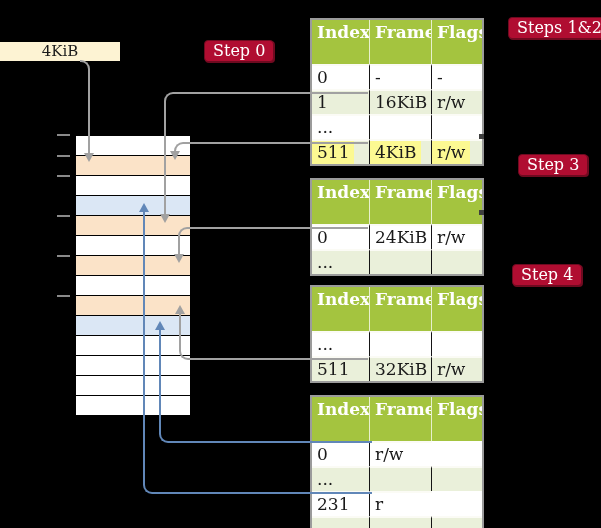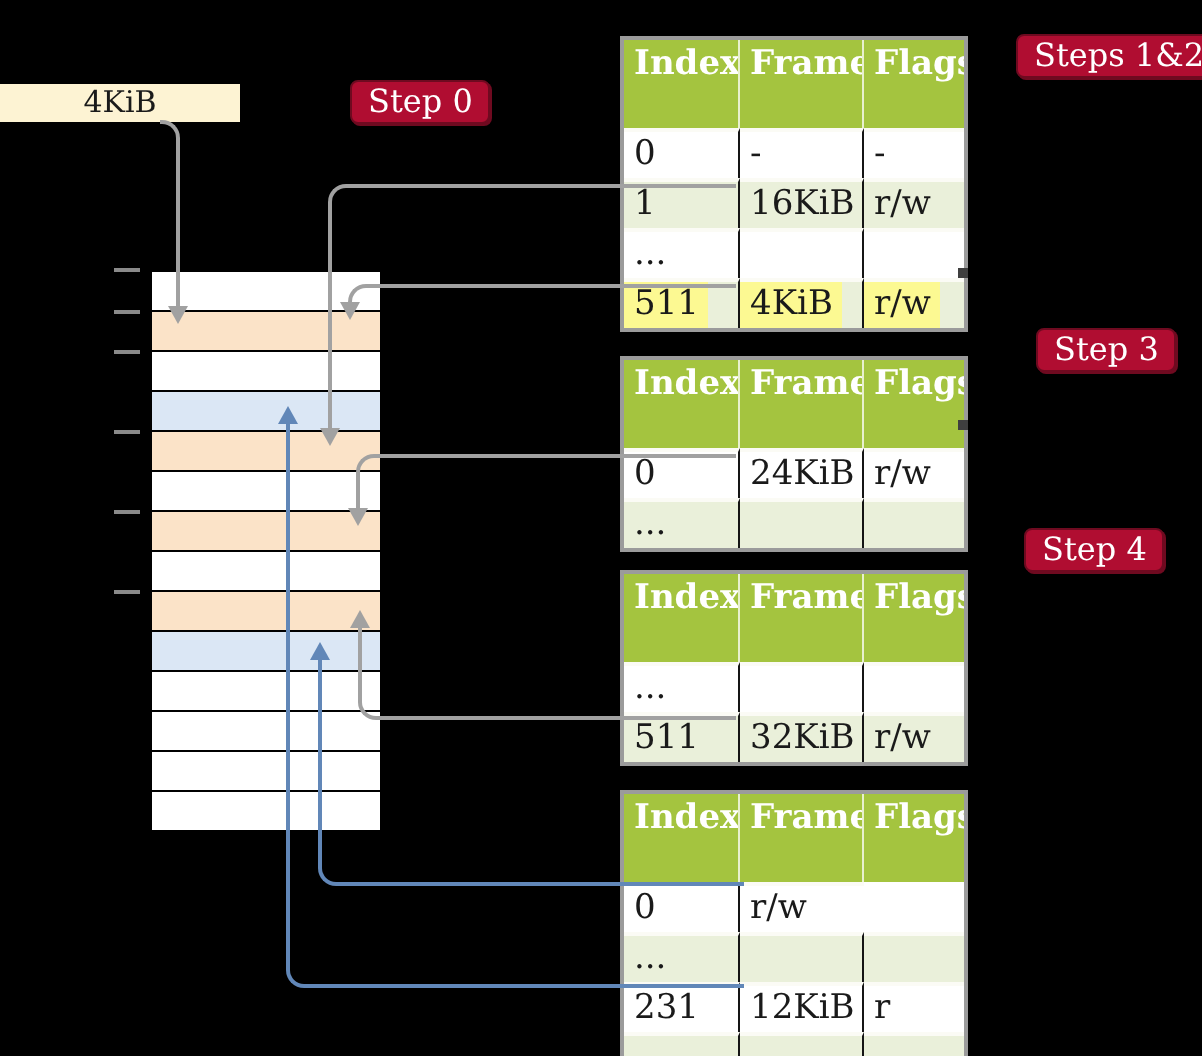--- a/index.html
+++ b/index.html
@@ -10,23 +10,23 @@
   
   .framebox{position:absolute;left:0;top:42px;width:120px;height:19px;
     background:var(--box-4kib-bg);color:var(--text-dark);font-size:15px;
     text-align:center;line-height:19px;}
 
   
   .badge{position:absolute;background:var(--badge-bg);color:var(--badge-text);
     font-size:16px;line-height:18px;padding:1px 8px;border-radius:4px;
     border:1px solid var(--badge-border);box-shadow:1px 1px 0 var(--badge-border);
     white-space:nowrap;}
-  #badge-step0{left:175px;top:40px;text-align:right;}
+  #badge-step0{left:204px;top:40px;text-align:right;}
   #badge-steps12{left:508px;top:17px;}
-  #badge-step3{left:518px;top:164px;}
+  #badge-step3{left:518px;top:154px;}
   #badge-step4{left:512px;top:264px;}
 
   
   #memory-column{position:absolute;left:76px;top:135px;width:114px;
     border-top:1px solid #000;}
   .mrow{height:20px;border-bottom:1px solid #000;box-sizing:border-box;}
   .mrow.free{background:var(--memory-free);}
   .mrow.page_table{background:var(--memory-page-table);}
   .mrow.mapped_page{background:var(--memory-mapped-page);}
 
@@ -176,21 +176,20 @@
         <div class="td">0</div>
         <div class="td">r/w</div>
       </div>
       <div class="trow alt">
         <div class="td">...</div>
         <div class="td"></div>
         <div class="td"></div>
       </div>
       <div class="trow">
         <div class="td">231</div>
-        <div class="td">12KiB</div>
         <div class="td">r</div>
       </div>
       <div class="trow alt">
         <div class="td">...</div>
         <div class="td"></div>
         <div class="td"></div>
       </div>
     </div>
 
   <div class="conn gray corner-tr" style="left:80px;top:60px;width:10px;height:93px"></div>

